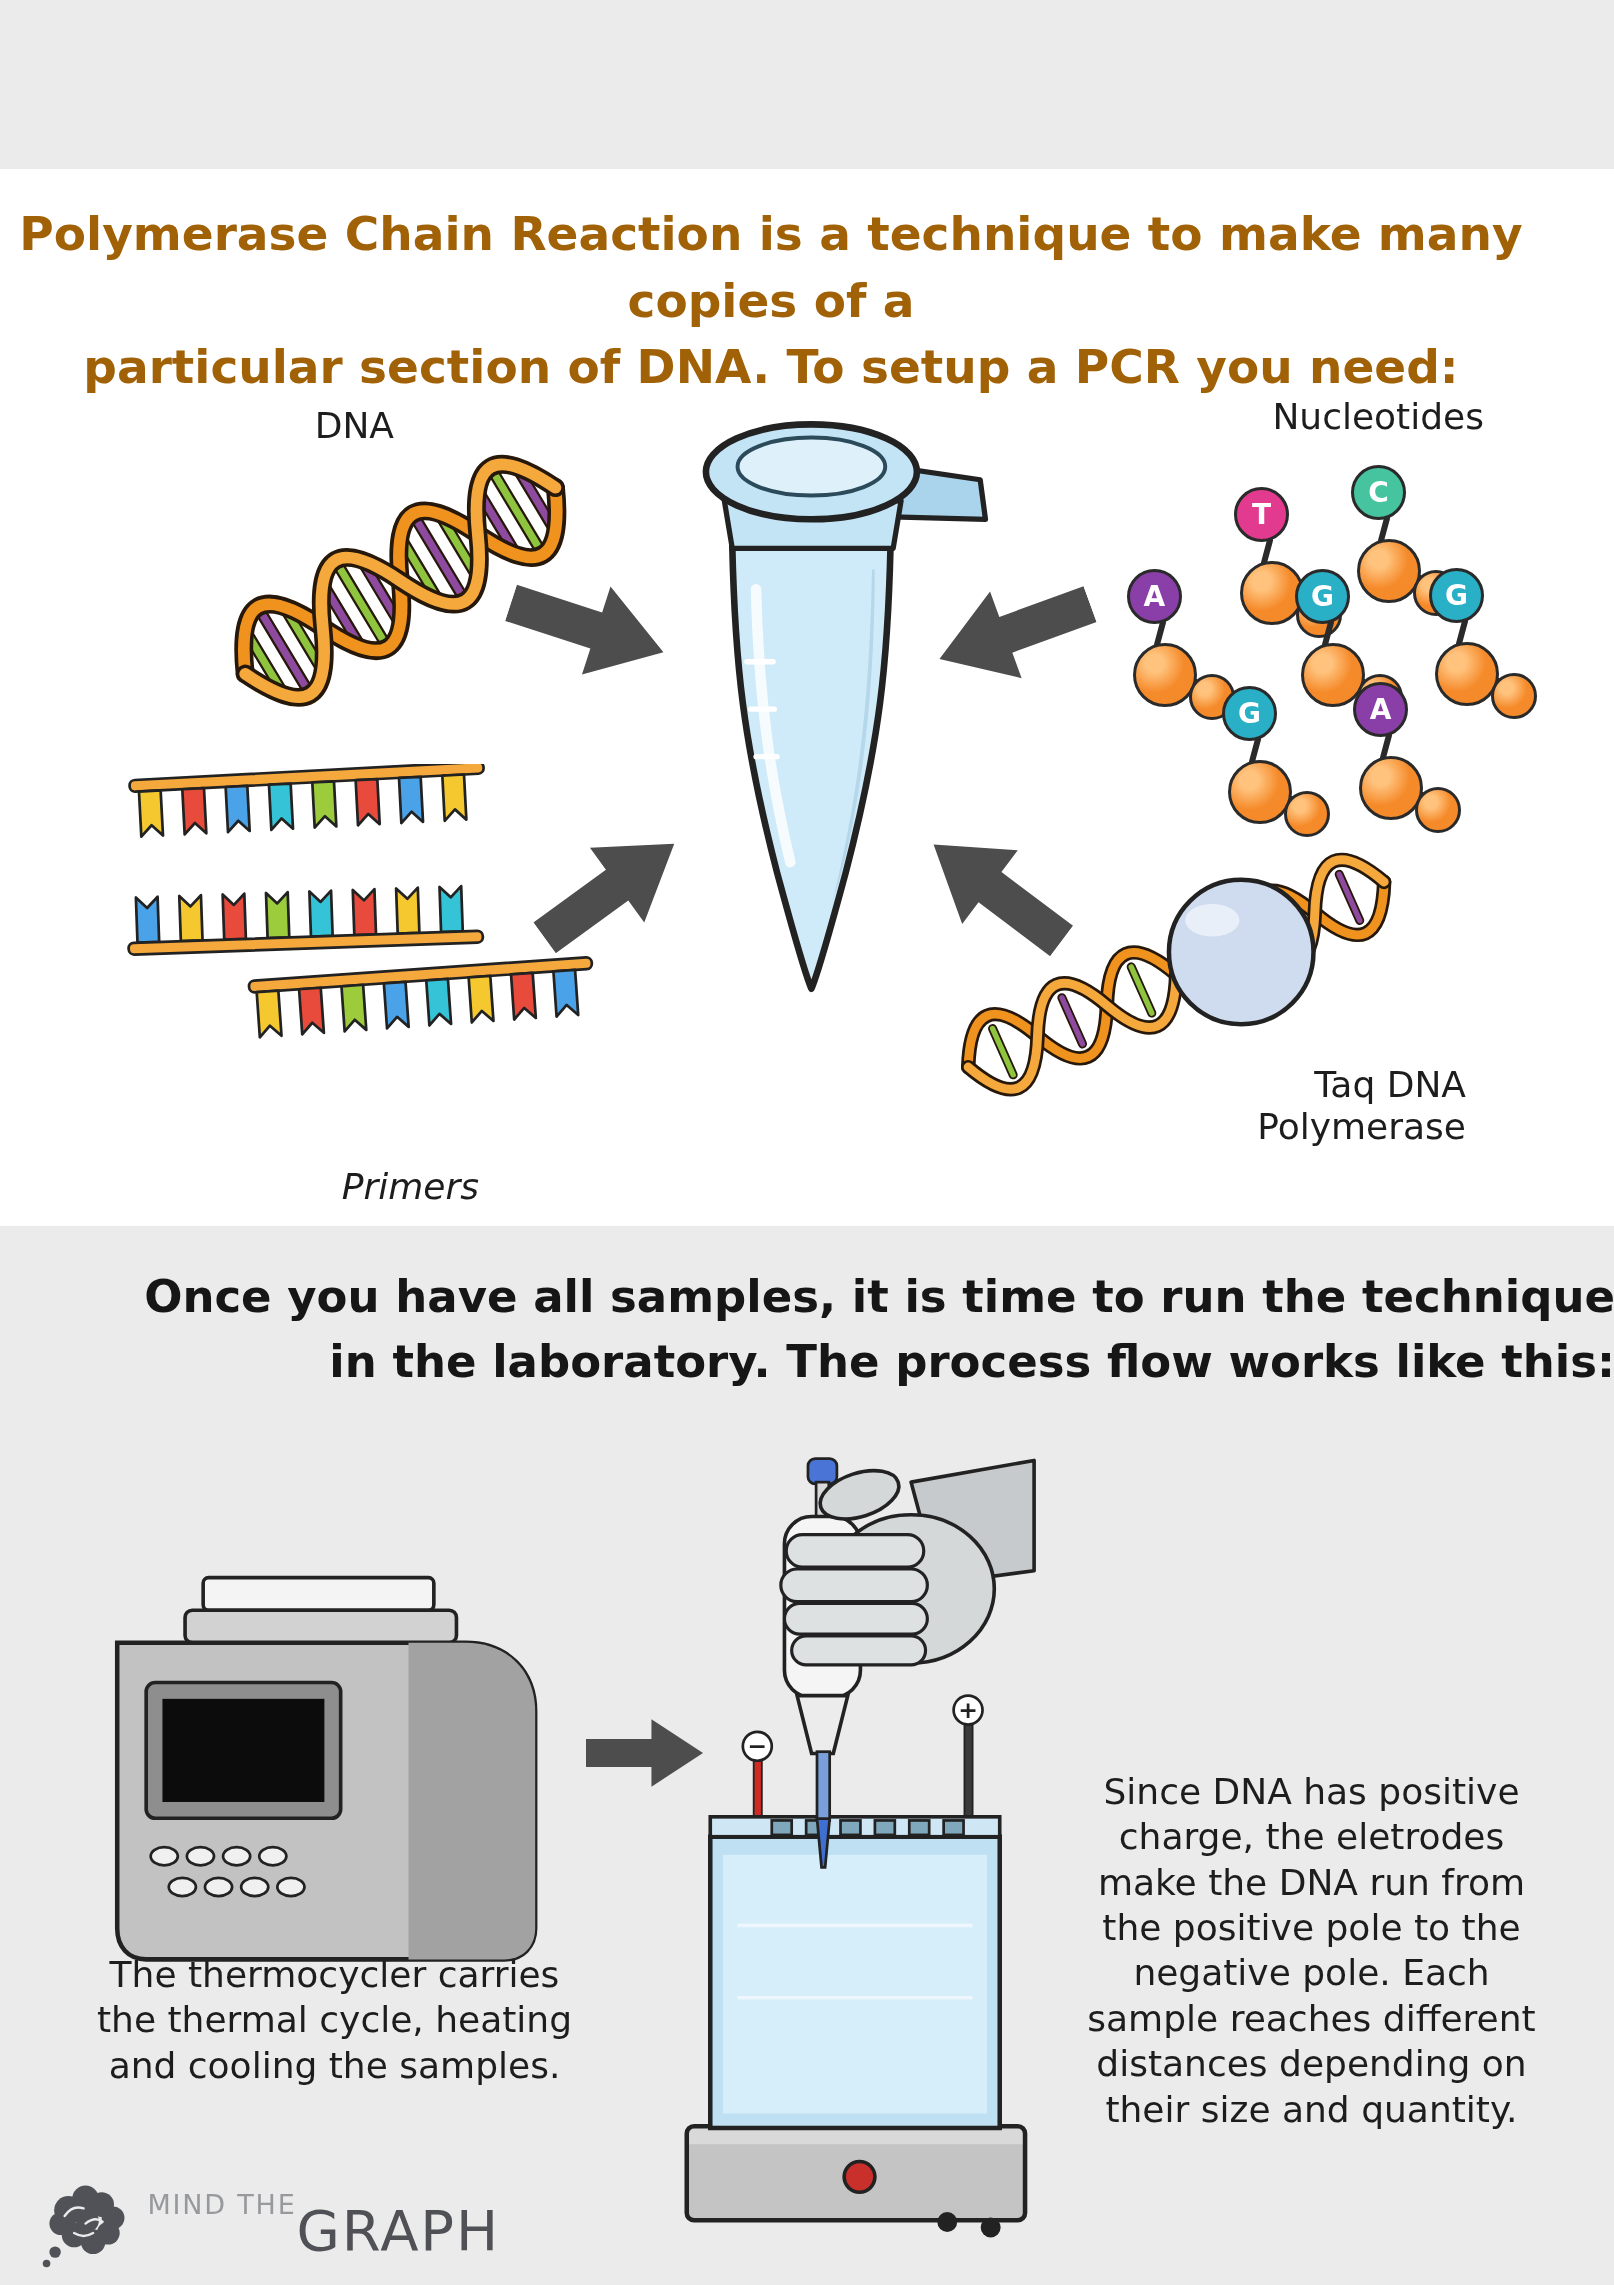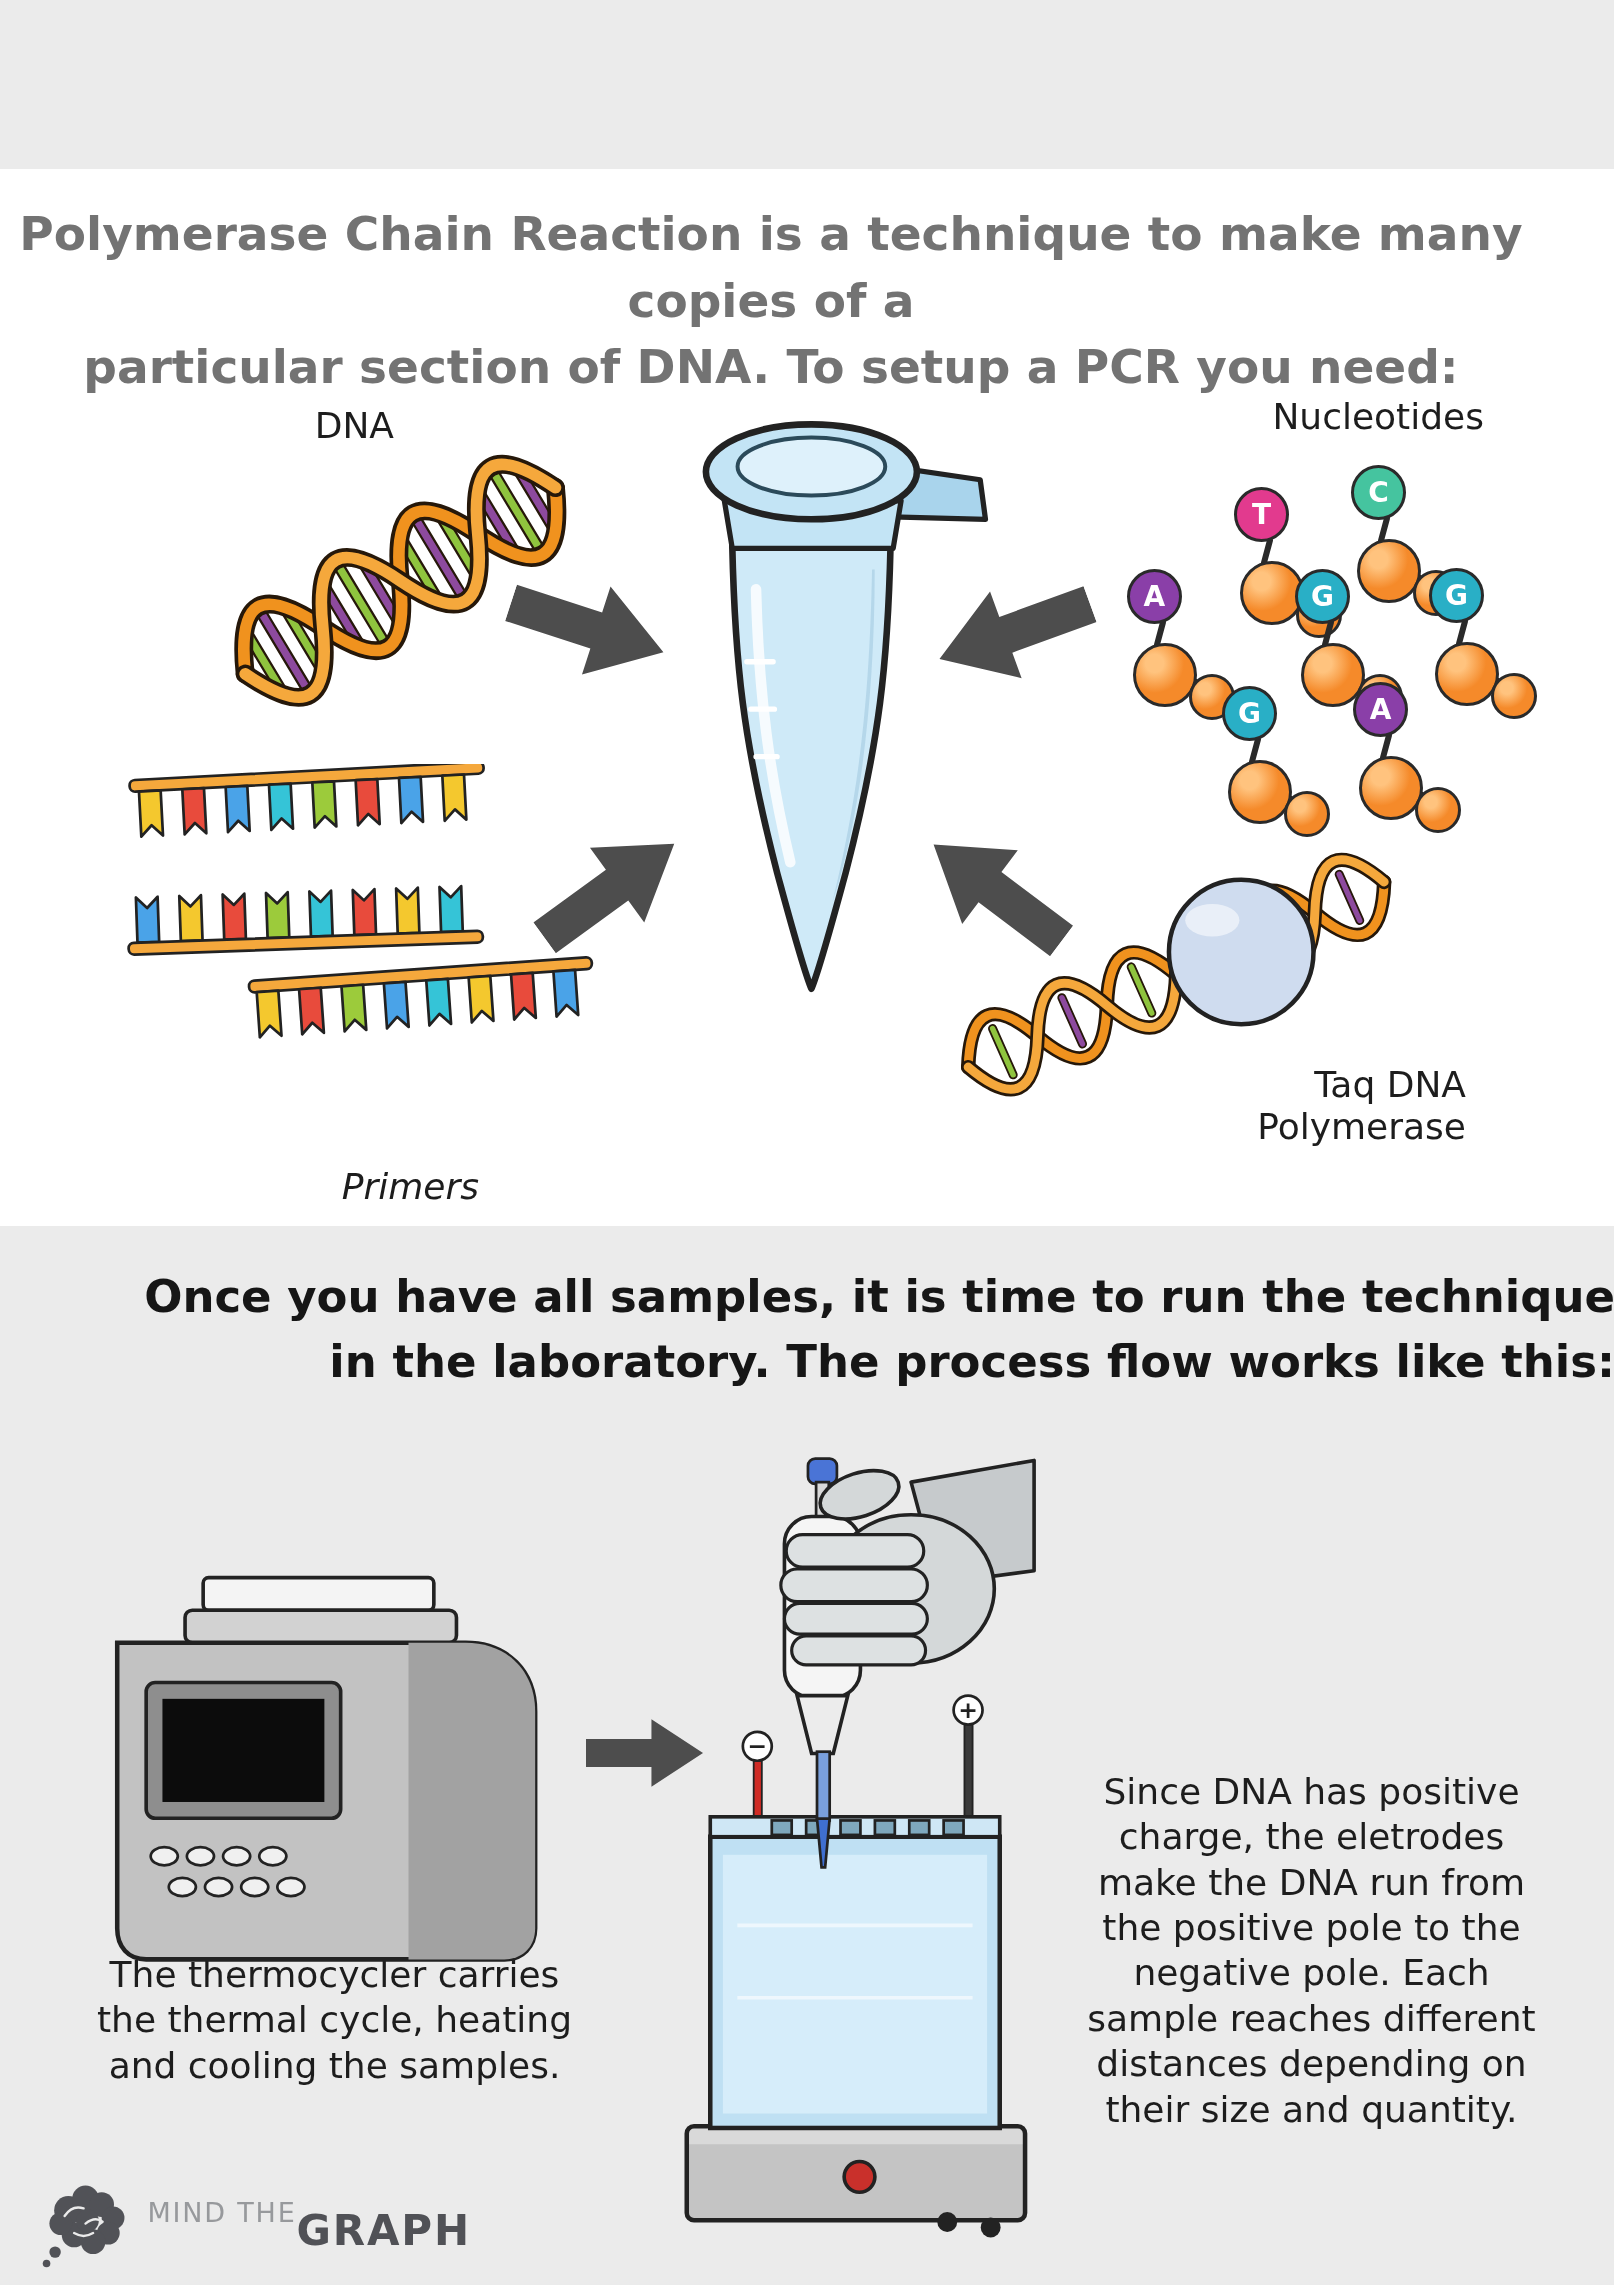--- a/index.html
+++ b/index.html
@@ -3,21 +3,21 @@
 <meta charset="utf-8">
 <style>
   html,body{margin:0;padding:0;background:#fff;}
   .page{position:relative;width:1615px;height:2285px;background:#ffffff;overflow:hidden;
         font-family:"DejaVu Sans","Liberation Sans",sans-serif;color:#1d1d1d;}
   .band-top{position:absolute;left:0;top:0;width:1615px;height:169px;background:#ebebeb;}
   .band-bottom{position:absolute;left:0;top:1226px;width:1615px;height:1059px;background:#ebebeb;}
   .page-title{position:absolute;left:0;top:27px;width:1615px;text-align:center;
               font-size:94px;font-weight:700;letter-spacing:-1.8px;color:#111;}
   .intro{position:absolute;left:0;top:201px;width:1542px;text-align:center;
-         font-size:47px;font-weight:700;line-height:1.42;color:#737373;}
+         font-size:47px;font-weight:700;line-height:1.42;color:#a16207;}
   .process-intro{position:absolute;left:0;top:1265px;width:1615px;text-align:right;
          font-size:45px;font-weight:700;line-height:1.44;color:#161616;}
   .label{position:absolute;font-size:36px;text-align:right;white-space:pre-line;line-height:1.18;color:#1d1d1d;}
   .caption{position:absolute;font-size:36px;line-height:1.26;text-align:center;color:#1d1d1d;white-space:pre-line;}
   .abs{position:absolute;}
   .arrow{position:absolute;width:163px;height:98px;}
   .arrow svg{width:100%;height:100%;display:block;}
   .a1{left:507px;top:579px;transform:rotate(18deg);}
   .a2{left:932px;top:583px;transform:rotate(160deg);}
   .a3{left:529px;top:841px;transform:rotate(-36deg);}
@@ -32,21 +32,21 @@
   .base{position:absolute;left:30px;top:1.8px;width:49px;height:49px;border:3.6px solid #2a2a2a;border-radius:50%;
         display:flex;align-items:center;justify-content:center;font-size:28px;font-weight:700;color:#fff;}
   .ball-lg{position:absolute;left:36px;top:76px;width:58px;height:58px;border:3.6px solid #2a2a2a;border-radius:50%;
         background:radial-gradient(circle at 32% 30%,#ffc37e 0 16%,#f58a2a 52%);}
   .ball-sm{position:absolute;left:92px;top:107px;width:40px;height:40px;border:3.6px solid #2a2a2a;border-radius:50%;
         background:radial-gradient(circle at 32% 30%,#ffc37e 0 16%,#f58a2a 52%);}
   
   .logo{position:absolute;left:38px;top:2178px;display:flex;align-items:center;gap:14.5px;}
   .logo-text{display:flex;flex-direction:row;}
   .brand-top{font-size:27px;letter-spacing:1.8px;color:#97999c;}
-  .brand-bottom{font-size:42px;font-weight:700;letter-spacing:1.8px;color:#505156;margin-top:9px;}
+  .brand-bottom{font-size:56px;font-weight:400;letter-spacing:1.8px;color:#505156;margin-top:9px;}
 </style>
 </head>
 <body>
 
 <div class="page">
 
   <div class="band-top"></div>
   <div class="band-bottom"></div>
 
 

